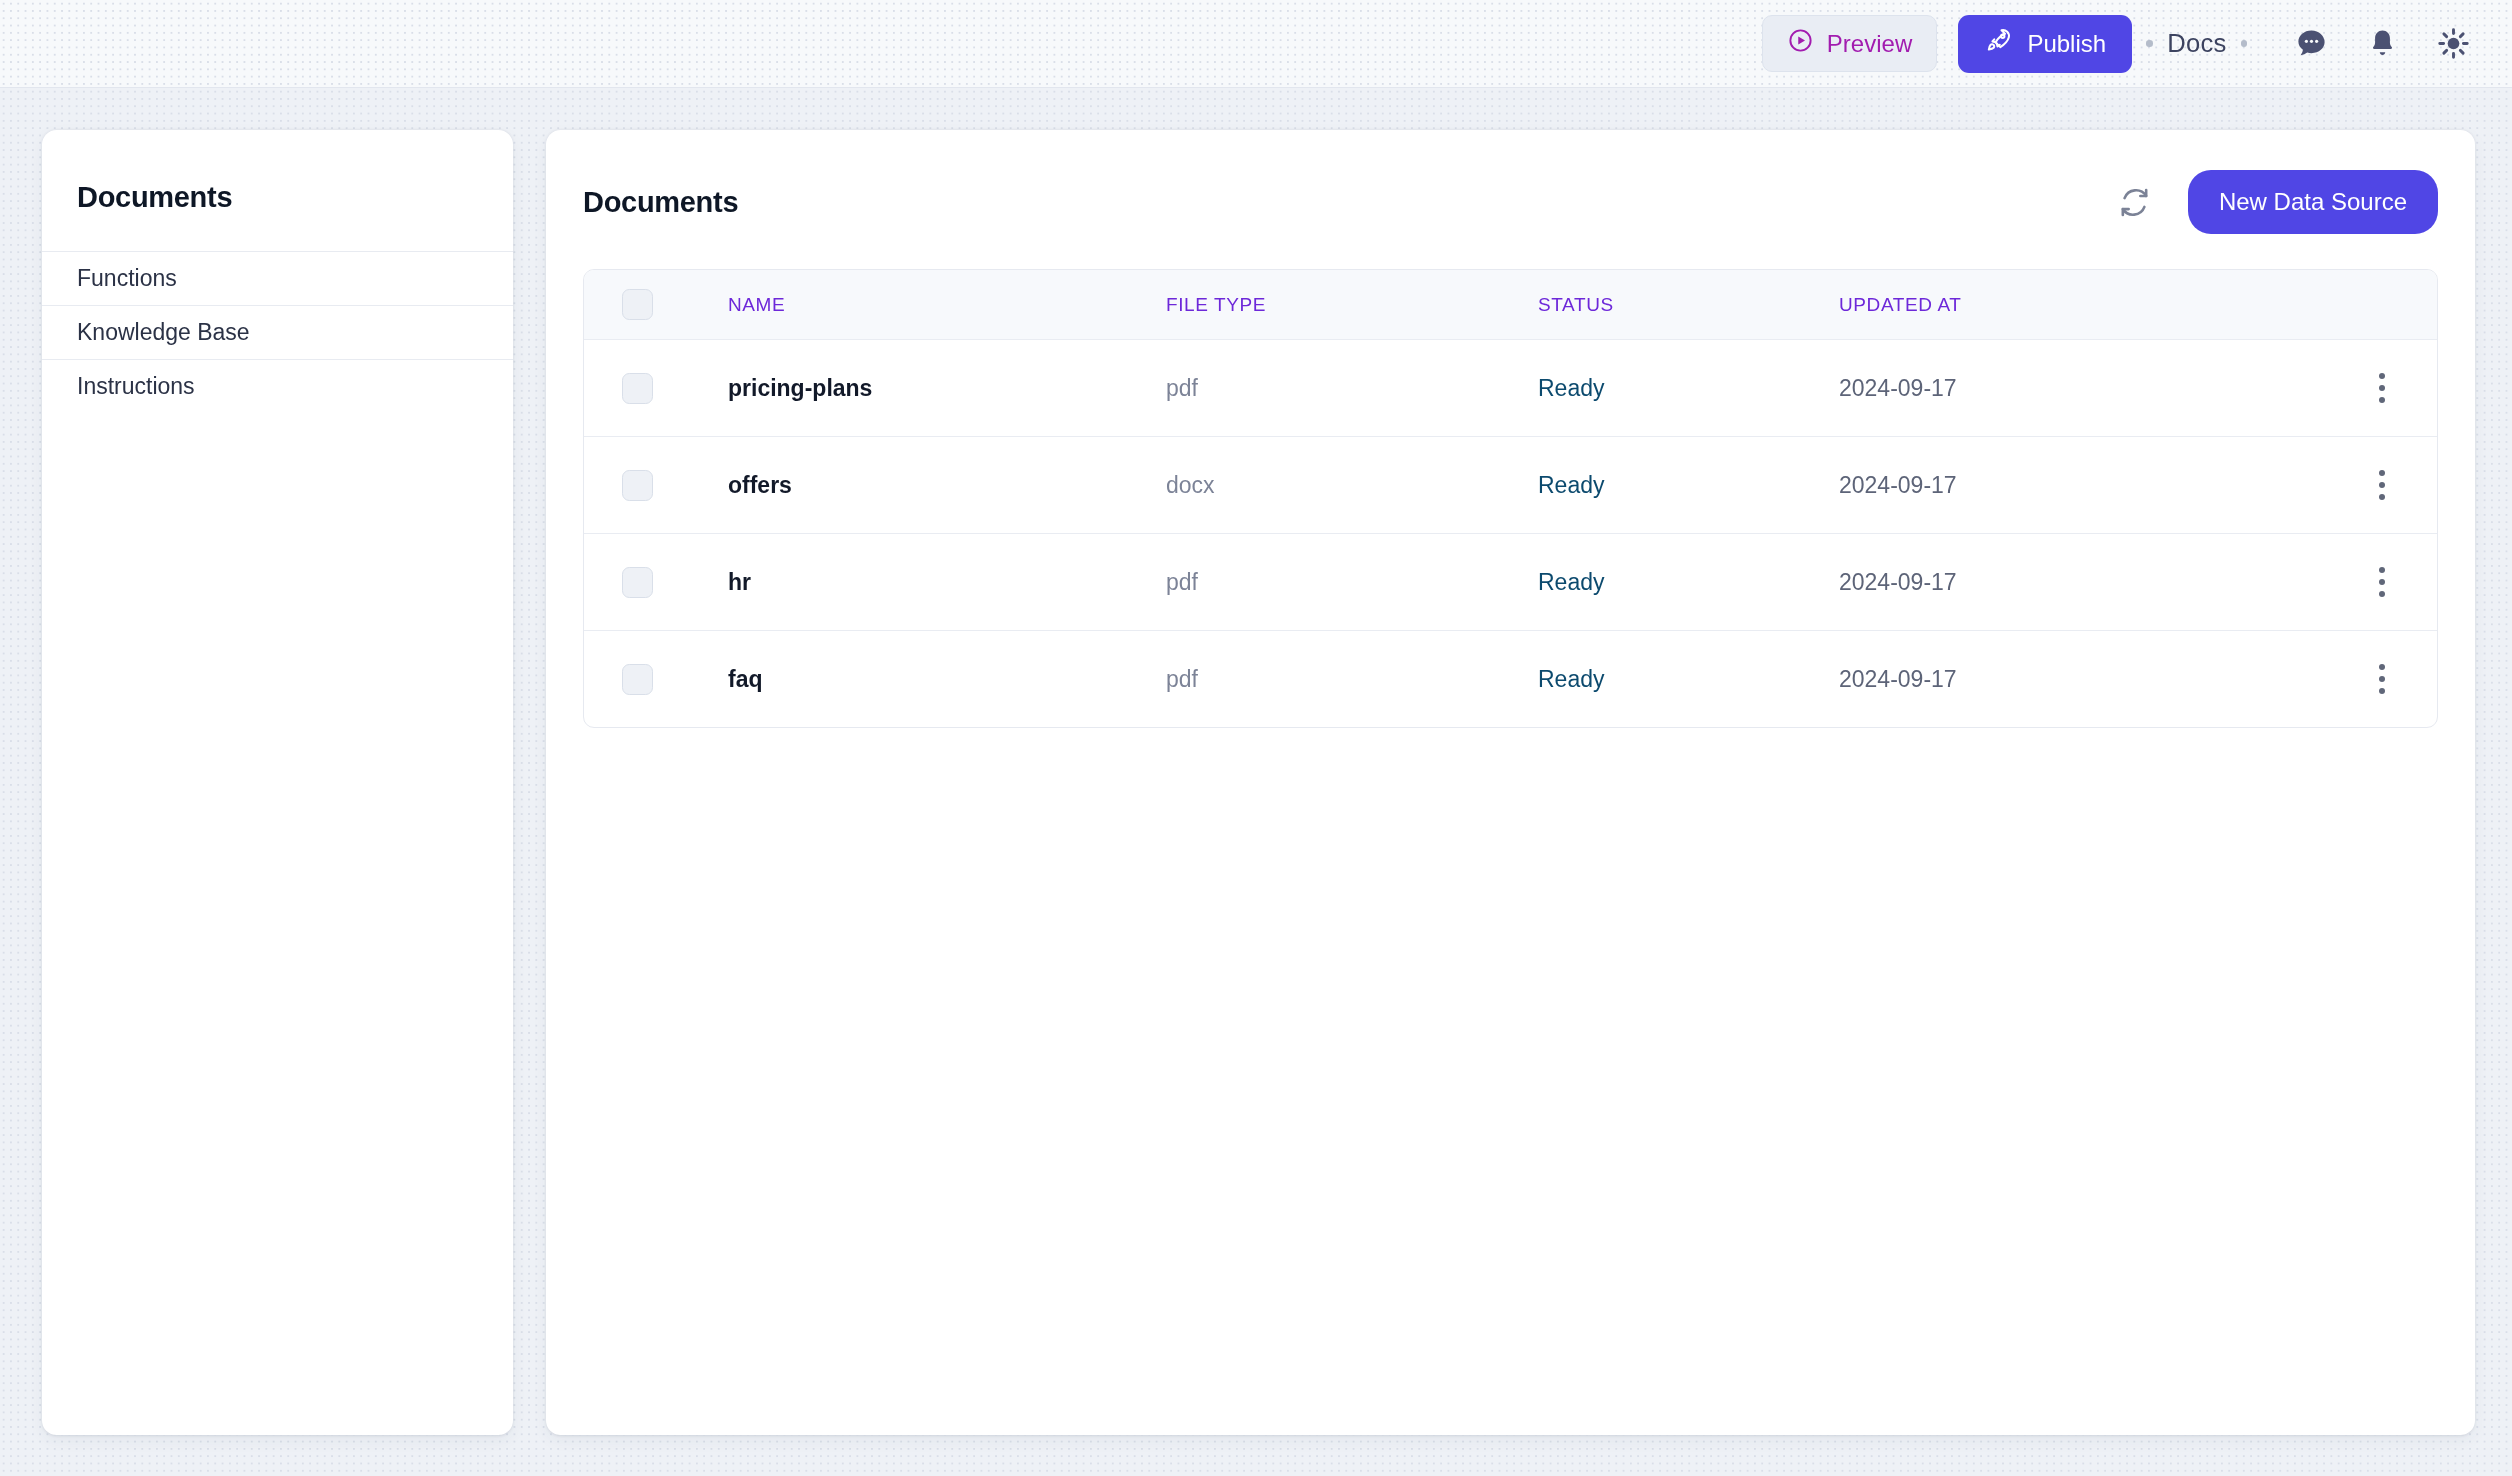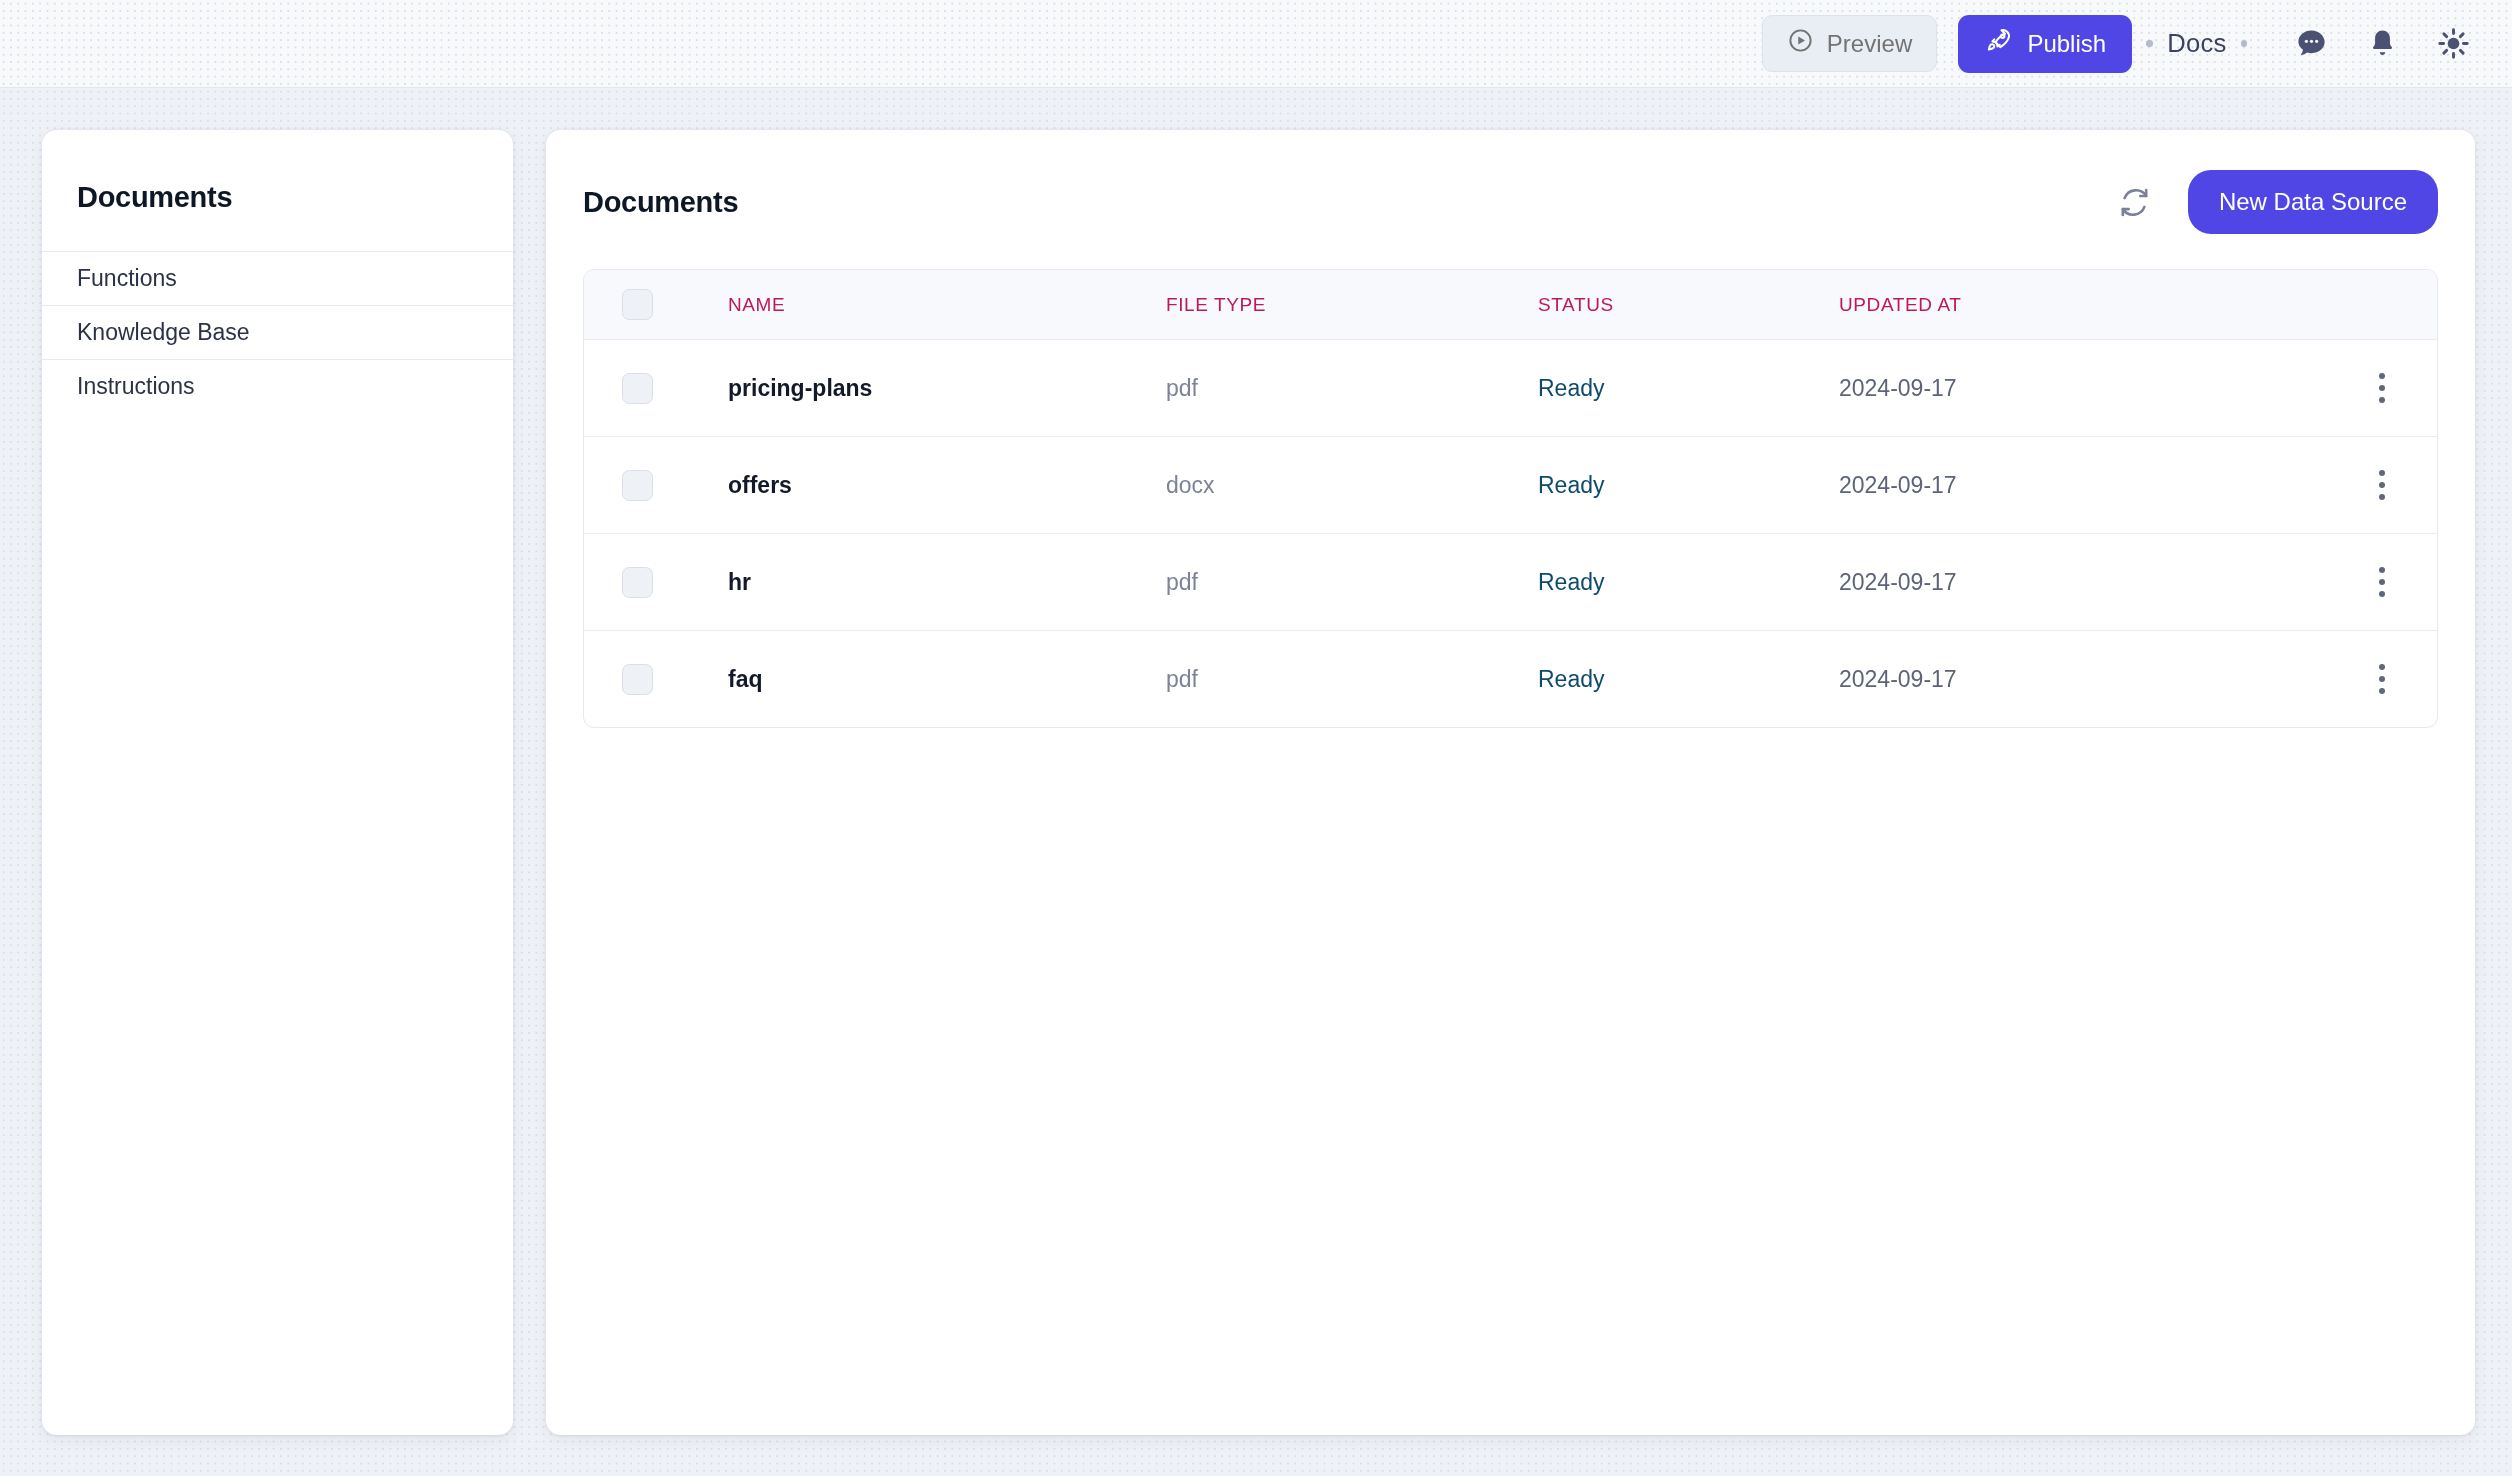--- a/index.html
+++ b/index.html
@@ -39,21 +39,21 @@
 
   .btn-preview {
     display: flex;
     align-items: center;
     gap: 12.8px;
     height: 57px;
     padding: 0 24px;
     border-radius: 10px;
     background: #e9edf4;
     border: 0.9px solid #dde3ed;
-    color: #737373;
+    color: #a21caf;
     font-size: 24px;
     cursor: pointer;
   }
 
   .btn-publish {
     display: flex;
     align-items: center;
     gap: 14.6px;
     height: 58px;
     padding: 0 25.6px;
@@ -211,21 +211,21 @@
   .c-check { width: 144px; flex: none; padding-left: 38px; }
   .c-name  { width: 438px; flex: none; }
   .c-type  { width: 340px; flex: none; }
   .c-stat  { width: 301px; flex: none; margin-left: 32px; }
   .c-date  { flex: 1; min-width: 0; }
   .c-menu  { width: 110px; flex: none; display: flex; justify-content: center; }
 
   .th {
     font-size: 19px;
     letter-spacing: 0.6px;
-    color: #be185d;
+    color: #6d28d9;
     font-weight: normal;
   }
 
   .chk {
     width: 31px;
     height: 31px;
     border-radius: 7.3px;
     background: #eef1f6;
     border: 0.9px solid #d9dfe9;
     cursor: pointer;

